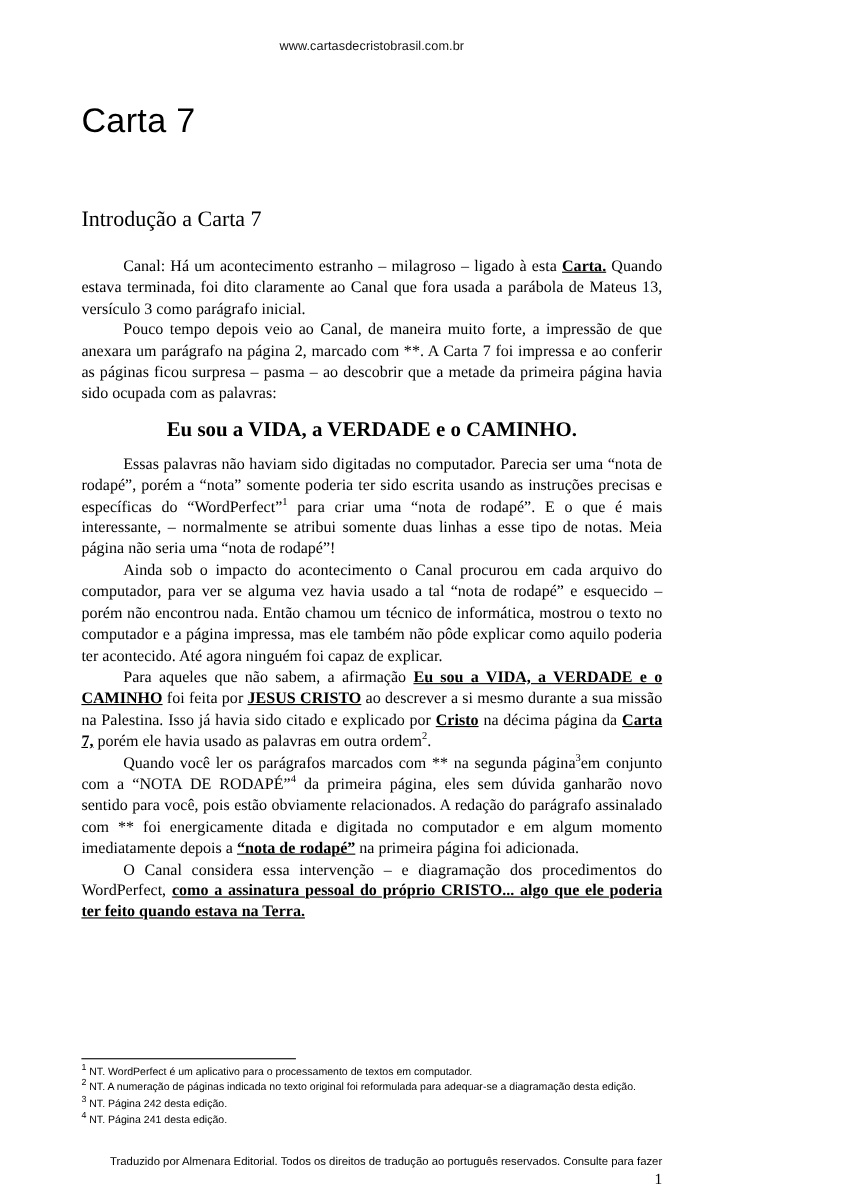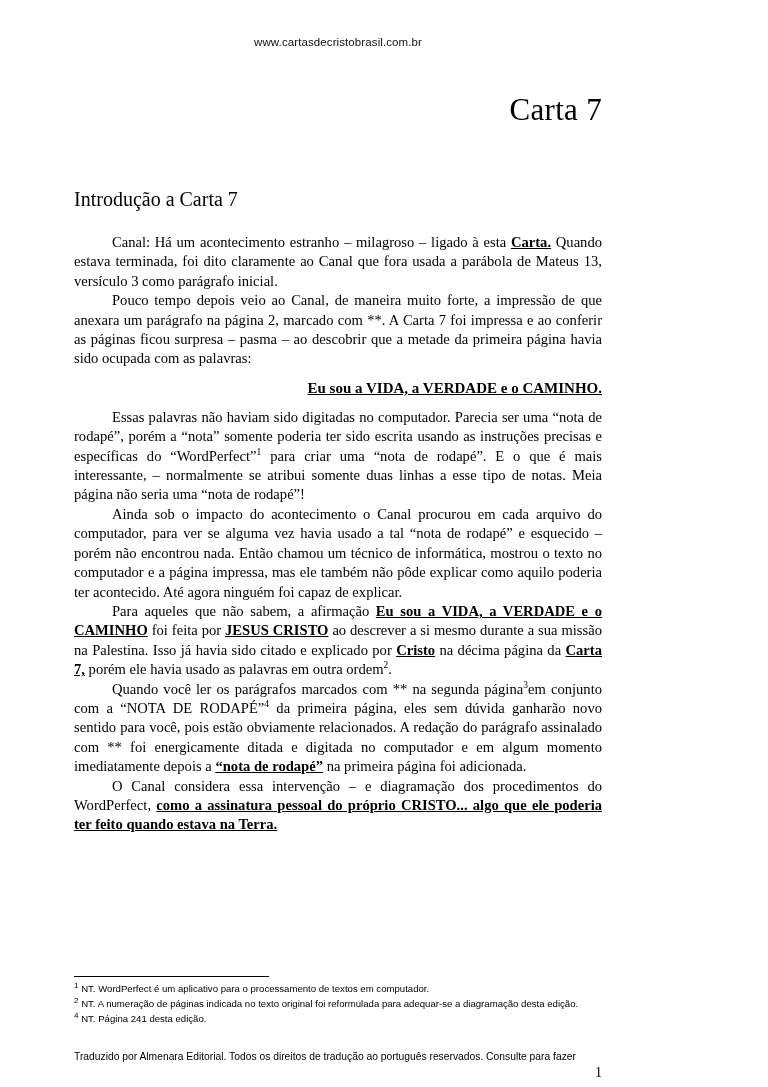--- a/index.html
+++ b/index.html
@@ -24,47 +24,46 @@
   }
   .header-url {
     text-align: center;
     font-family: "Liberation Sans", sans-serif;
     font-size: 11.5px;
     color: #111;
     letter-spacing: 0.1px;
     margin-bottom: 44px;
   }
   .doc-title {
-    text-align: right;
+    text-align: left;
     font-size: 31px;
-    font-family: Liberation Serif, serif;
+    font-family: Liberation Sans, sans-serif;
     font-weight: normal;
     margin: 0 0 60px 0;
     letter-spacing: 0.3px;
   }
   .subtitle {
     text-align: left;
     font-size: 20px;
     margin: 0 0 22px 0;
   }
   p.body {
     font-size: 14.6px;
     line-height: 1.33;
     text-align: justify;
     margin: 0;
     text-indent: 38px;
     hyphens: none;
   }
   p.center-bold {
-    font-size: 15px;
-    text-align: right;
+    font-size: 19px;
+    text-align: center;
     font-weight: bold;
     margin: 11px 0 11px 0;
     text-indent: 0;
-    text-decoration: underline;
   }
   b, strong { font-weight: bold; text-decoration: underline; }
   sup {
     font-size: 9.5px;
     vertical-align: super;
     line-height: 0;
   }
   .footnote-area {
     position: absolute;
     left: 74px;
@@ -85,21 +84,21 @@
     color: #000;
   }
   .footnote sup {
     font-size: 8px;
   }
   .page-footer {
     position: absolute;
     left: 74px;
     right: 74px;
     bottom: 22px;
-    text-align: left;
+    text-align: right;
     font-family: "Liberation Sans", sans-serif;
     font-size: 10.3px;
     line-height: 1.45;
     color: #000;
   }
   .page-footer a, .footer-link {
     color: #1a1ac0;
     text-decoration: underline;
   }
   .page-number {
@@ -135,20 +134,21 @@
 
   <p class="body"><span>Quando você ler os parágrafos marcados com ** na segunda página</span><sup>3</sup><span>em conjunto com a “NOTA DE RODAPÉ”</span><sup>4</sup><span> da primeira página, eles sem dúvida ganharão novo sentido para você, pois estão obviamente relacionados. A redação do parágrafo assinalado com ** foi energicamente ditada e digitada no computador e em algum momento imediatamente depois a </span><b>“nota de rodapé”</b><span> na primeira página foi adicionada.</span></p>
 
 
   <p class="body"><span>O Canal considera essa intervenção – e diagramação dos procedimentos do WordPerfect, </span><b>como a assinatura pessoal do próprio CRISTO... algo que ele poderia ter feito quando estava na Terra.</b></p>
 
   <div class="footnote-area">
     <div class="footnote-rule"></div>
     <p class="footnote"><sup>1</sup> <span>NT. WordPerfect é um aplicativo para o processamento de textos em computador.</span></p>
     <p class="footnote"><sup>2</sup> <span>NT. A numeração de páginas indicada no texto original foi reformulada para adequar-se a diagramação desta edição.</span></p>
+    <p class="footnote"><sup>3</sup> <span>NT. Página 242 desta edição.</span></p>
     <p class="footnote"><sup>4</sup> <span>NT. Página 241 desta edição.</span></p>
   </div>
 
   <div class="page-footer">
     <div>Traduzido por Almenara Editorial. Todos os direitos de tradução ao português reservados. Consulte para fazer</div>
   </div>
 
   <div class="page-number">1</div>
 
 </div>

